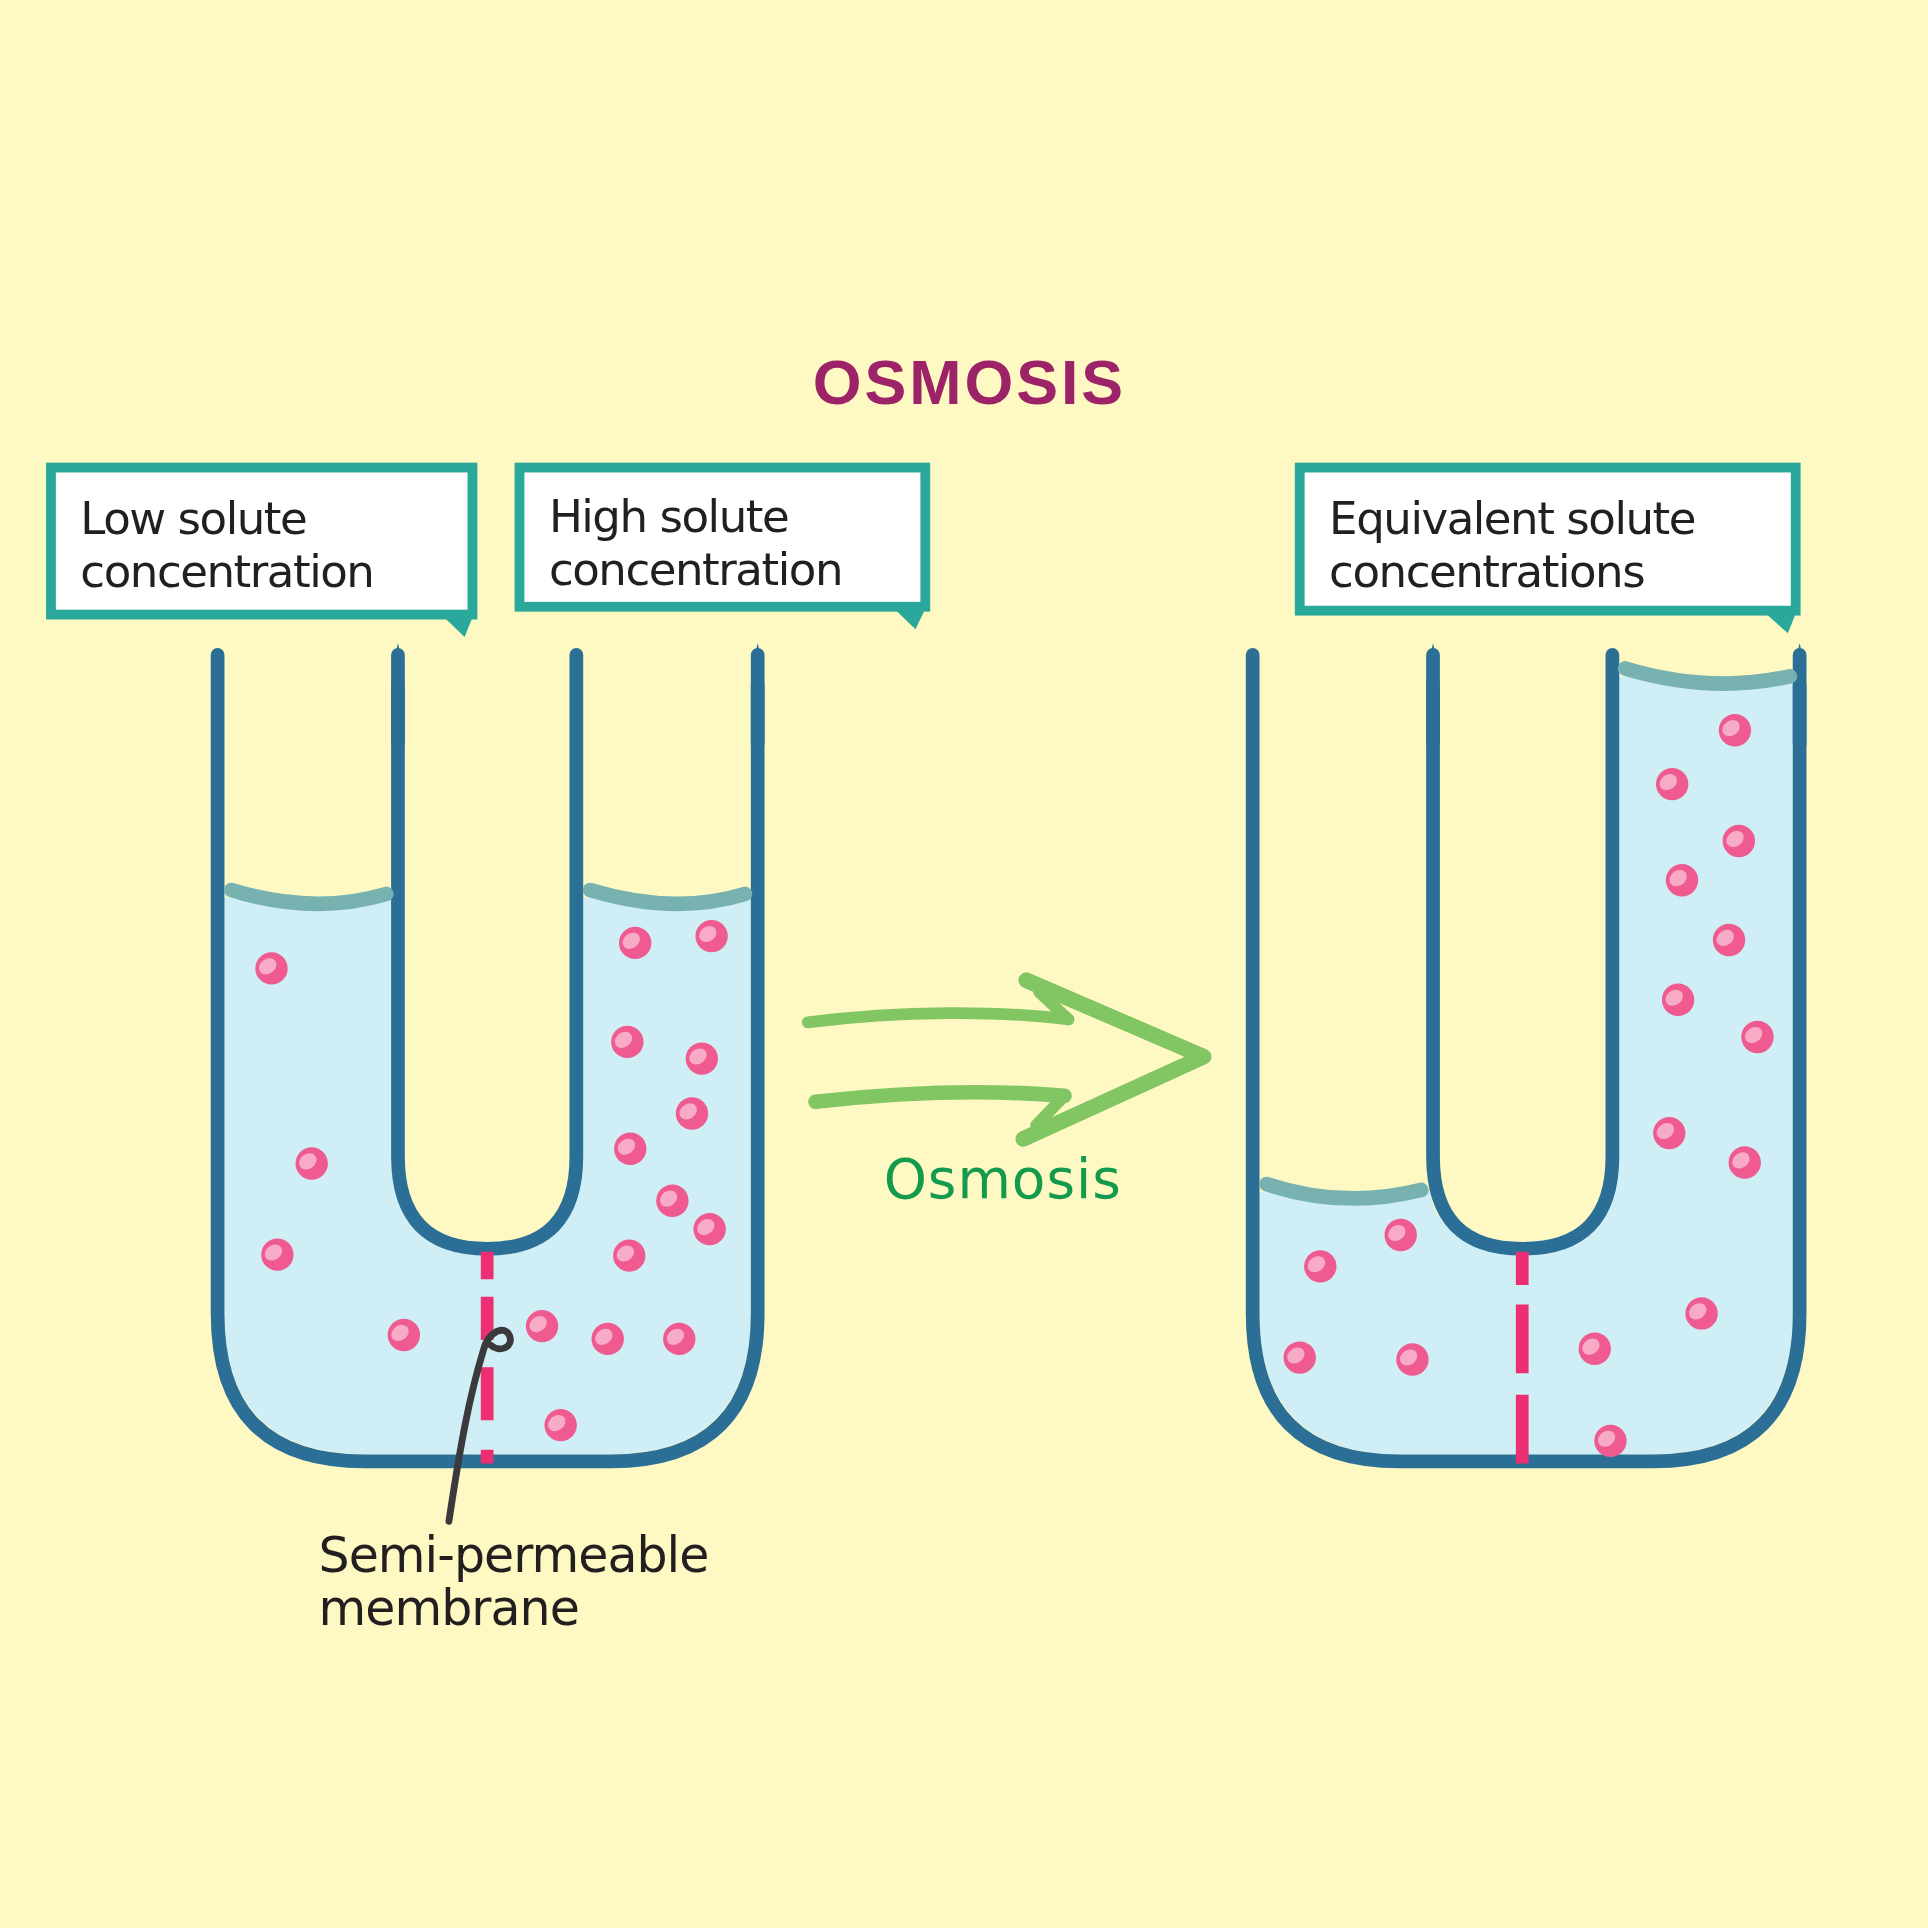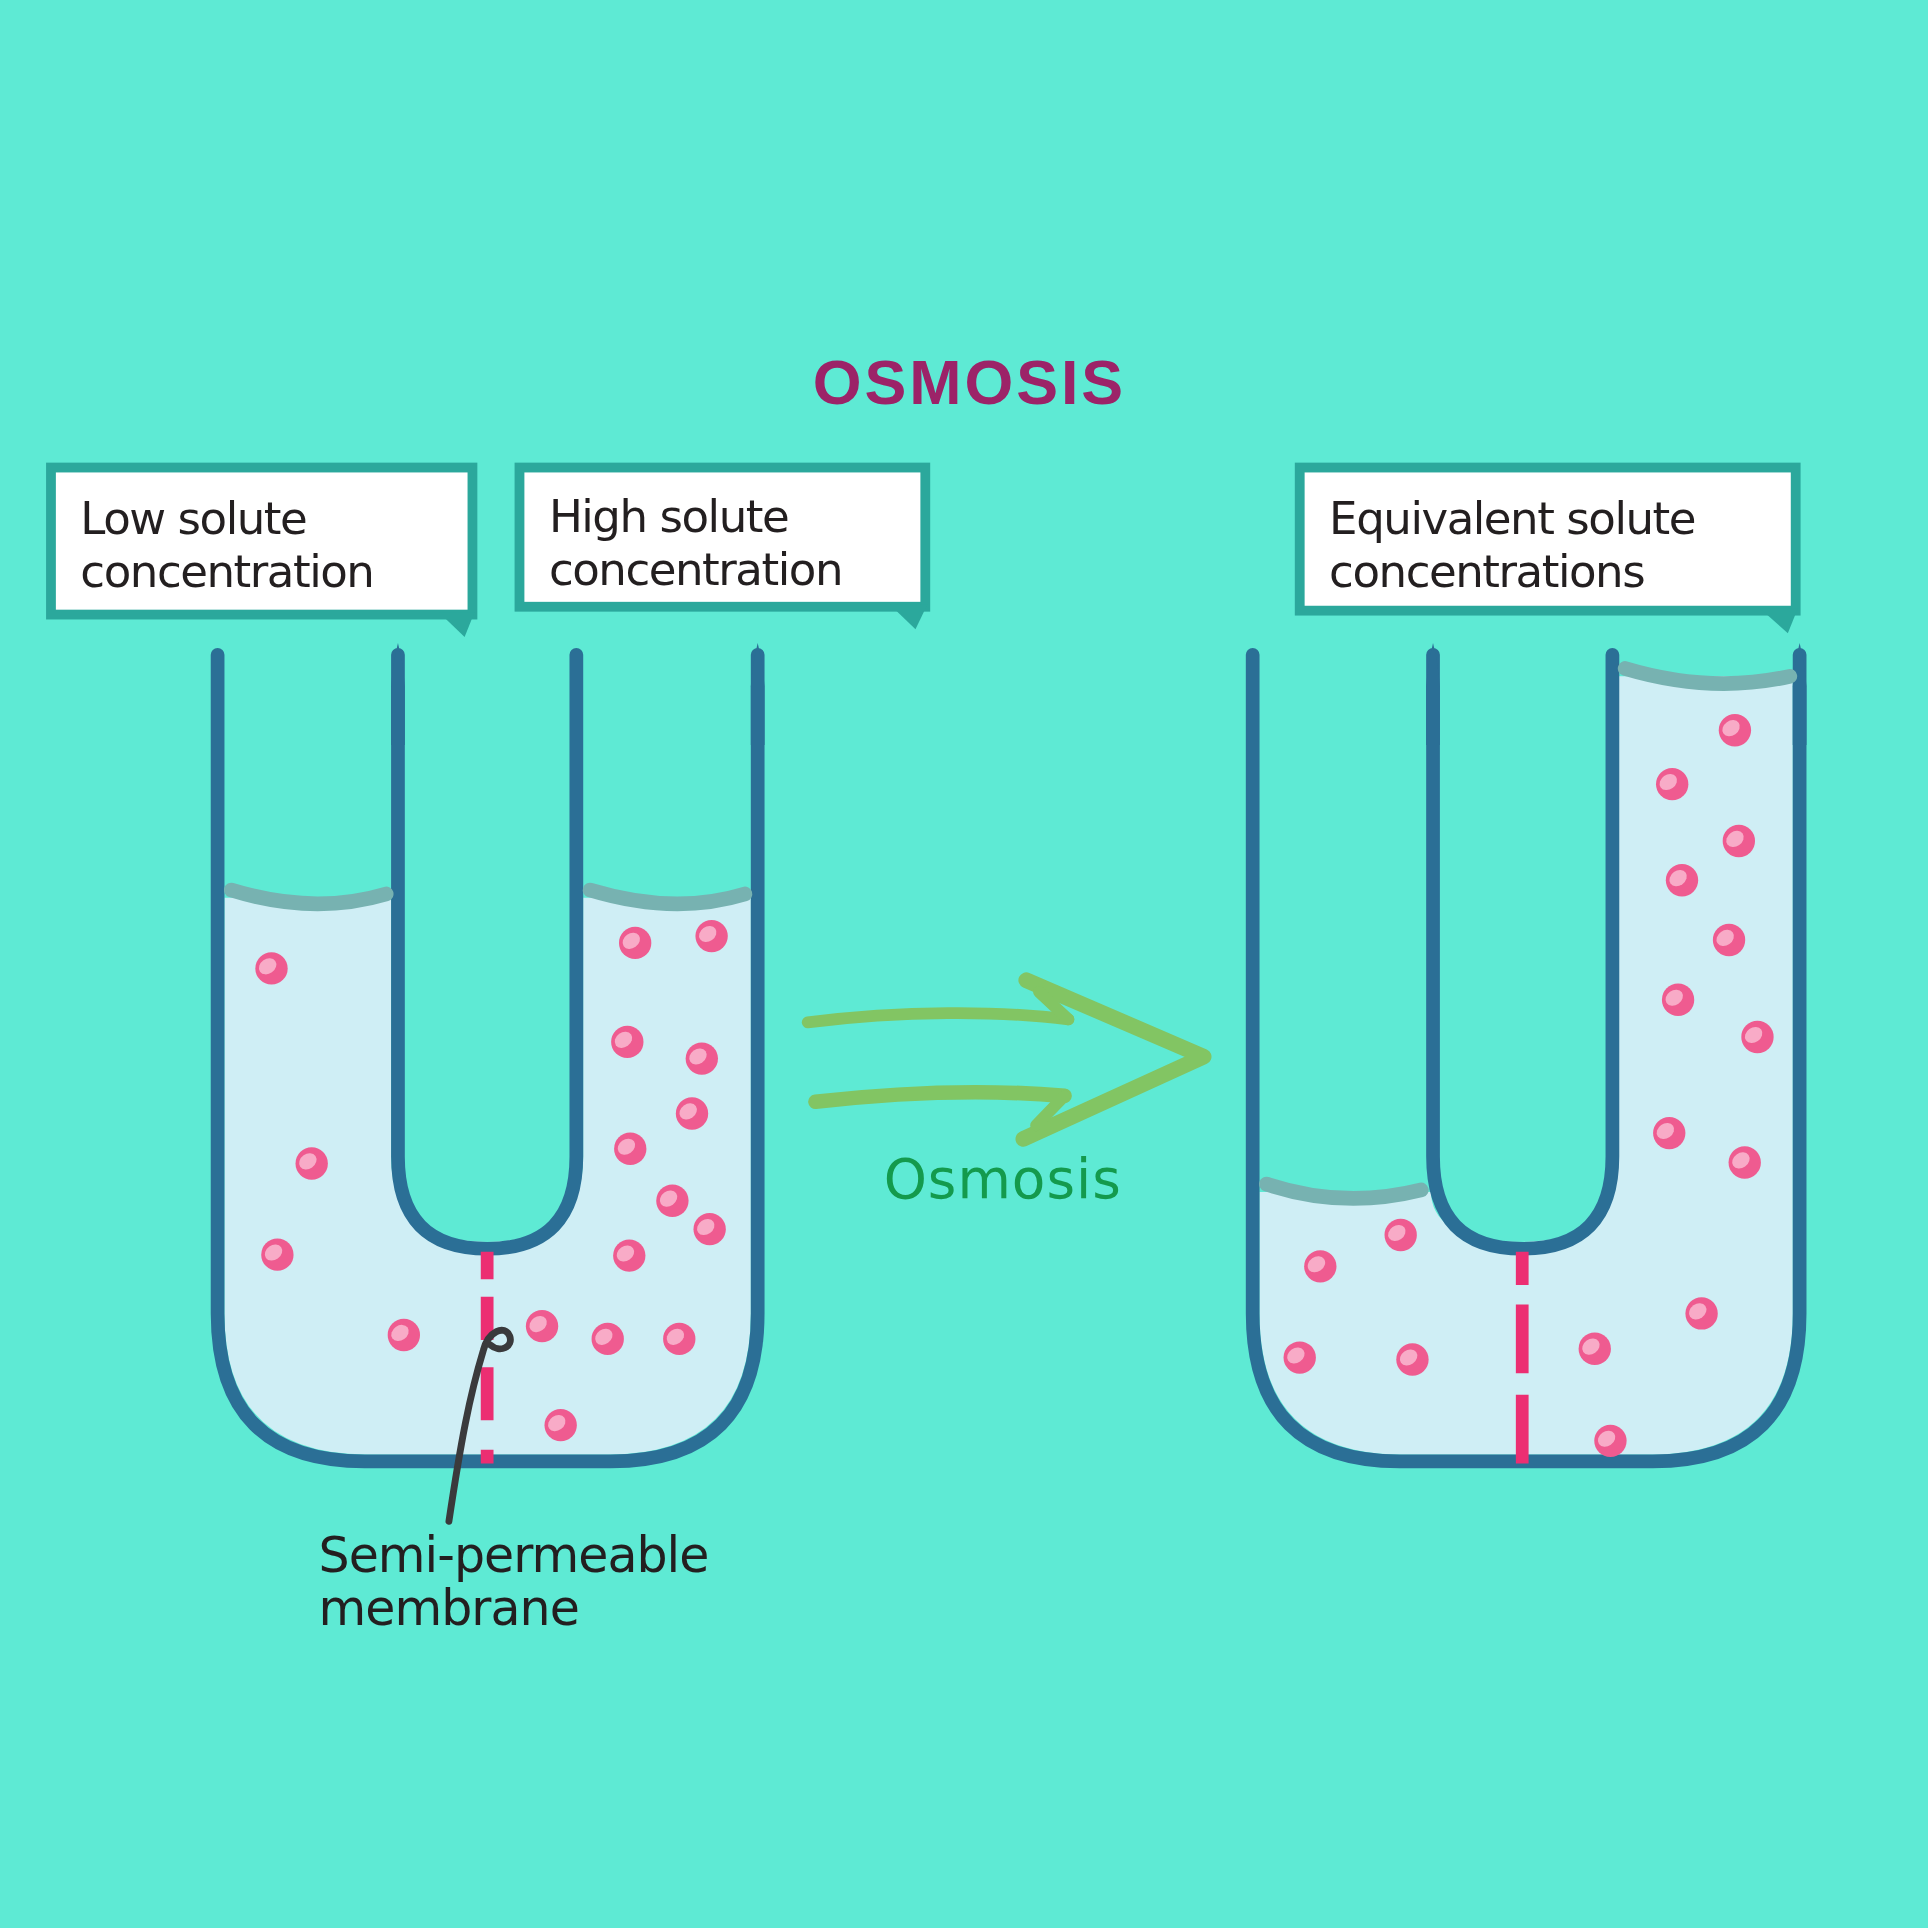--- a/index.html
+++ b/index.html
@@ -1,16 +1,16 @@
 <!DOCTYPE html>
 <html><head>
 <meta charset="utf-8">
 <style>
   html,body{margin:0;padding:0;background:#ffffff;}
-  #canvas{position:relative;width:1929px;height:1929px;background:#5eead4;overflow:hidden;
+  #canvas{position:relative;width:1929px;height:1929px;background:#fef9c3;overflow:hidden;
           font-family:"DejaVu Sans",sans-serif;}
   svg{position:absolute;left:0;top:0;}
   .wall{stroke:#2b6f96;stroke-width:14;fill:none;stroke-linecap:round;}
   .spike{fill:#2b6f96;stroke:none;}
   .water{fill:#cfeef5;stroke:none;}
   .meniscus{stroke:#77b2b1;stroke-width:15;fill:none;stroke-linecap:round;}
   .membrane{stroke:#ec2e72;stroke-width:13;fill:none;}
   .labelbox{fill:#ffffff;stroke:#2ba89c;stroke-width:10;}
   .fold{fill:#2ba89c;stroke:none;}
   .boxtext{font-family:"DejaVu Sans",sans-serif;font-size:46px;fill:#231f20;letter-spacing:-1.5px;}

